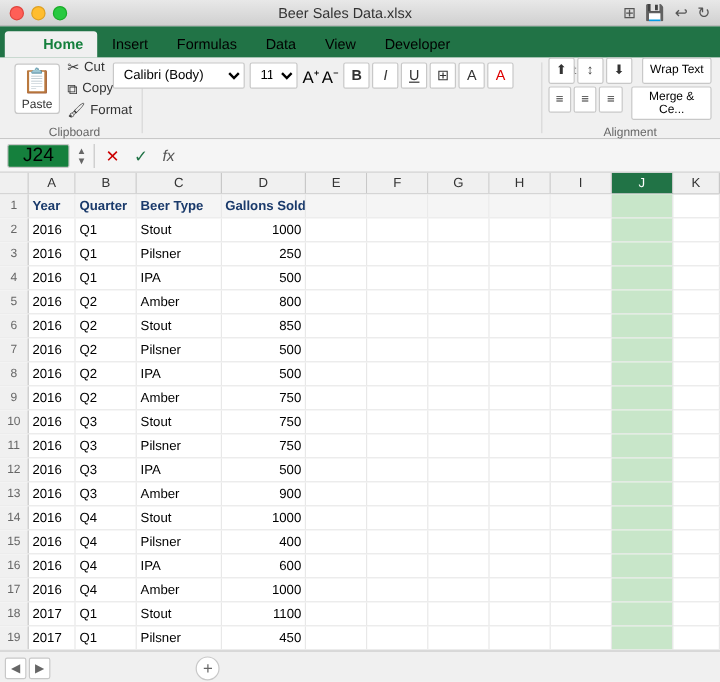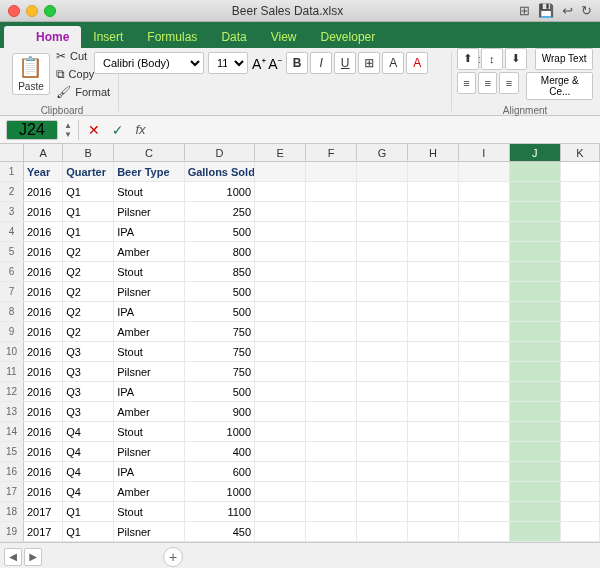--- a/index.html
+++ b/index.html
@@ -23,28 +23,28 @@
     
     .ribbon-tabs {
       height: 26px;
       background: #217346;
       display: flex;
       align-items: flex-end;
       padding: 0 4px;
     }
     .ribbon-tab {
       padding: 4px 12px;
-      color: #bef264;
+      color: #000000;
       font-size: 12px;
       cursor: pointer;
       border-radius: 3px 3px 0 0;
     }
     .ribbon-tab.active {
       background: #f0f0f0;
-      color: #a21caf;
+      color: #15803d;
       font-weight: 600;
       padding-left: 32px;
     }
 
     
     .ribbon {
       background: #f0f0f0;
       border-bottom: 1px solid #c8c8c8;
       padding: 4px 6px;
       display: flex;

